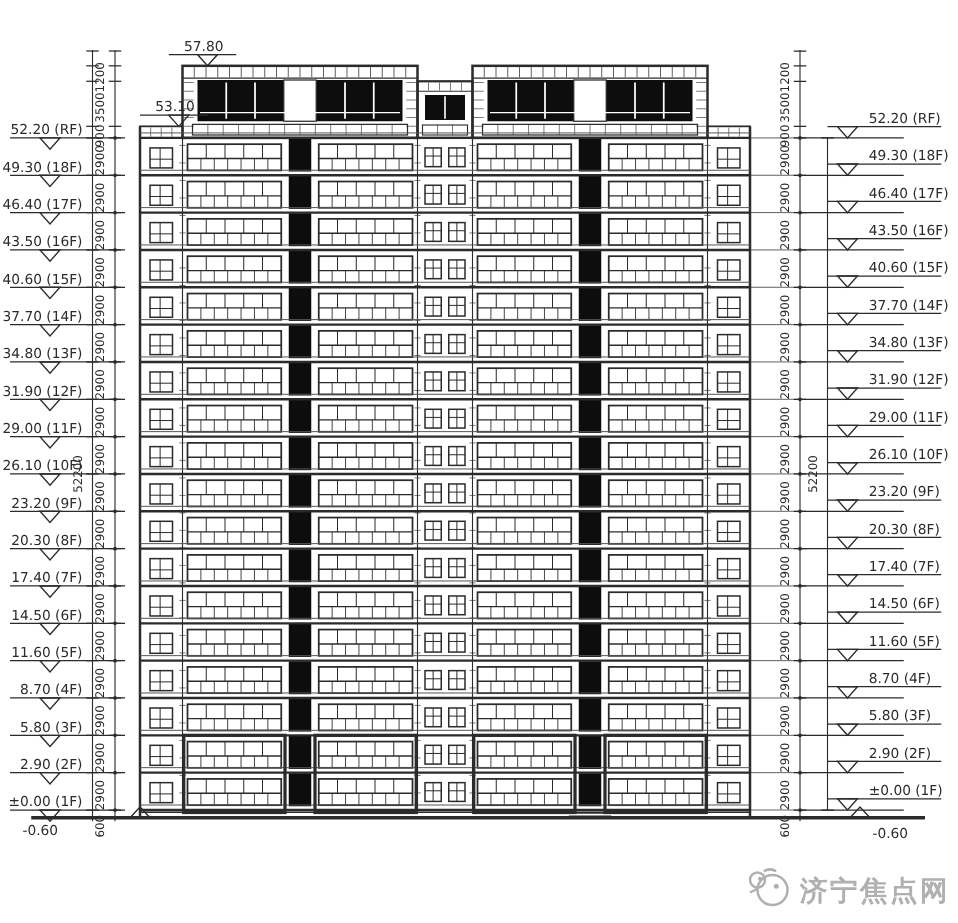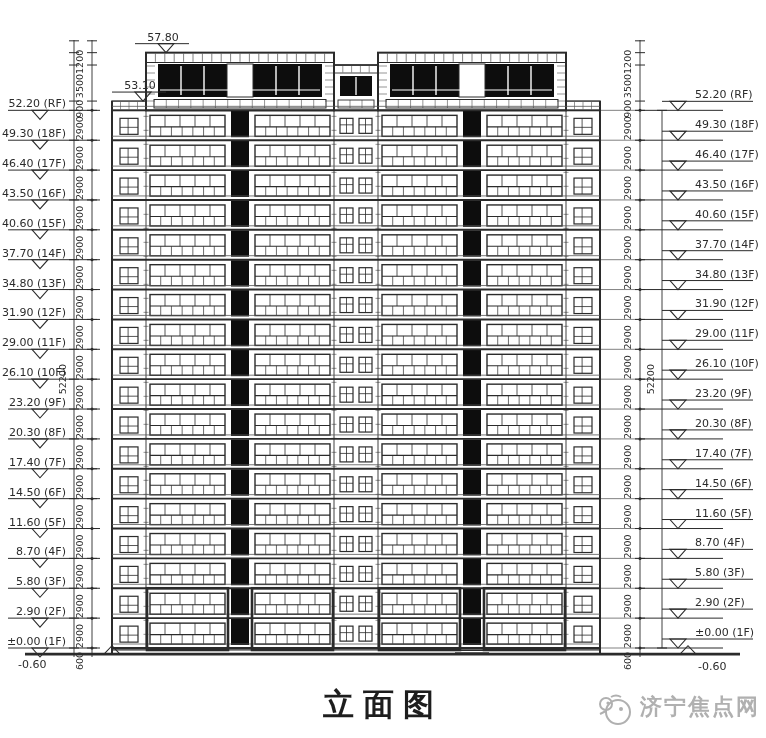--- a/index.html
+++ b/index.html
@@ -1,21 +1,21 @@
 <!DOCTYPE html>
 <html><head>
 <meta charset="utf-8">
 <style>
   html,body{margin:0;padding:0;background:#fff;}
   .page{position:relative;width:766px;height:738px;background:#fff;overflow:hidden;
         font-family:"DejaVu Sans","Liberation Sans",sans-serif;}
   .page svg.main{position:absolute;left:0;top:0;}
   .drawing-title{position:absolute;left:50%;top:684px;transform:translateX(-50%);
         font-size:31px;font-weight:bold;letter-spacing:9px;color:#1d1d1d;white-space:nowrap;}
-  .watermark{position:absolute;right:6px;top:692px;display:flex;align-items:flex-start;gap:5px;
+  .watermark{position:absolute;right:6px;top:692px;display:flex;align-items:flex-end;gap:5px;
         font-size:22px;font-weight:bold;letter-spacing:2px;}
 </style>
 </head>
 <body>
 
 <div class="page">
   <svg class="main" width="766" height="738" viewBox="0 0 766 738" id="drawing">
       <g>
         <rect x="146" y="52.65999999999997" width="188" height="57.680000000000064" fill="none" stroke="#2b2b2b" stroke-width="2"></rect>
         <line x1="146" y1="62.5" x2="334" y2="62.5" stroke="#2b2b2b" stroke-width="1"></line>
@@ -1801,21 +1801,20 @@
         <path d="M135,92.06999999999994 L151,92.06999999999994 L143,101.06999999999994 Z" fill="none" stroke="#2b2b2b" stroke-width="1.1"></path>
         <text x="140" y="89.06999999999994" font-size="11" text-anchor="middle" fill="#2b2b2b">53.10</text>
       </g>
       <g>
         <path d="M104,654.18 L112,645.68 L120,654.18" fill="none" stroke="#2b2b2b" stroke-width="1.1"></path>
         <path d="M680,654.18 L688,645.68 L696,654.18" fill="none" stroke="#2b2b2b" stroke-width="1.1"></path>
         <text x="18" y="668" font-size="11" text-anchor="start" fill="#2b2b2b">-0.60</text>
         <text x="698" y="670" font-size="11" text-anchor="start" fill="#2b2b2b">-0.60</text>
       </g>
     </svg>
-  <div class="drawing-title">立面图</div>
   <div class="watermark" style="color: rgb(176, 176, 176);">
     <svg width="38" height="36" viewBox="0 0 38 36">
       <g fill="none" stroke="#b0b0b0" stroke-width="2">
         <circle cx="21" cy="20" r="12"></circle>
         <circle cx="9" cy="12" r="6"></circle>
         <path d="M3,22 L9,19"></path>
         <path d="M14,5 Q19,2 24,5"></path>
       </g>
       <circle cx="24" cy="17" r="2" fill="#b0b0b0"></circle>
       <circle cx="11" cy="11" r="1.6" fill="#b0b0b0"></circle>

